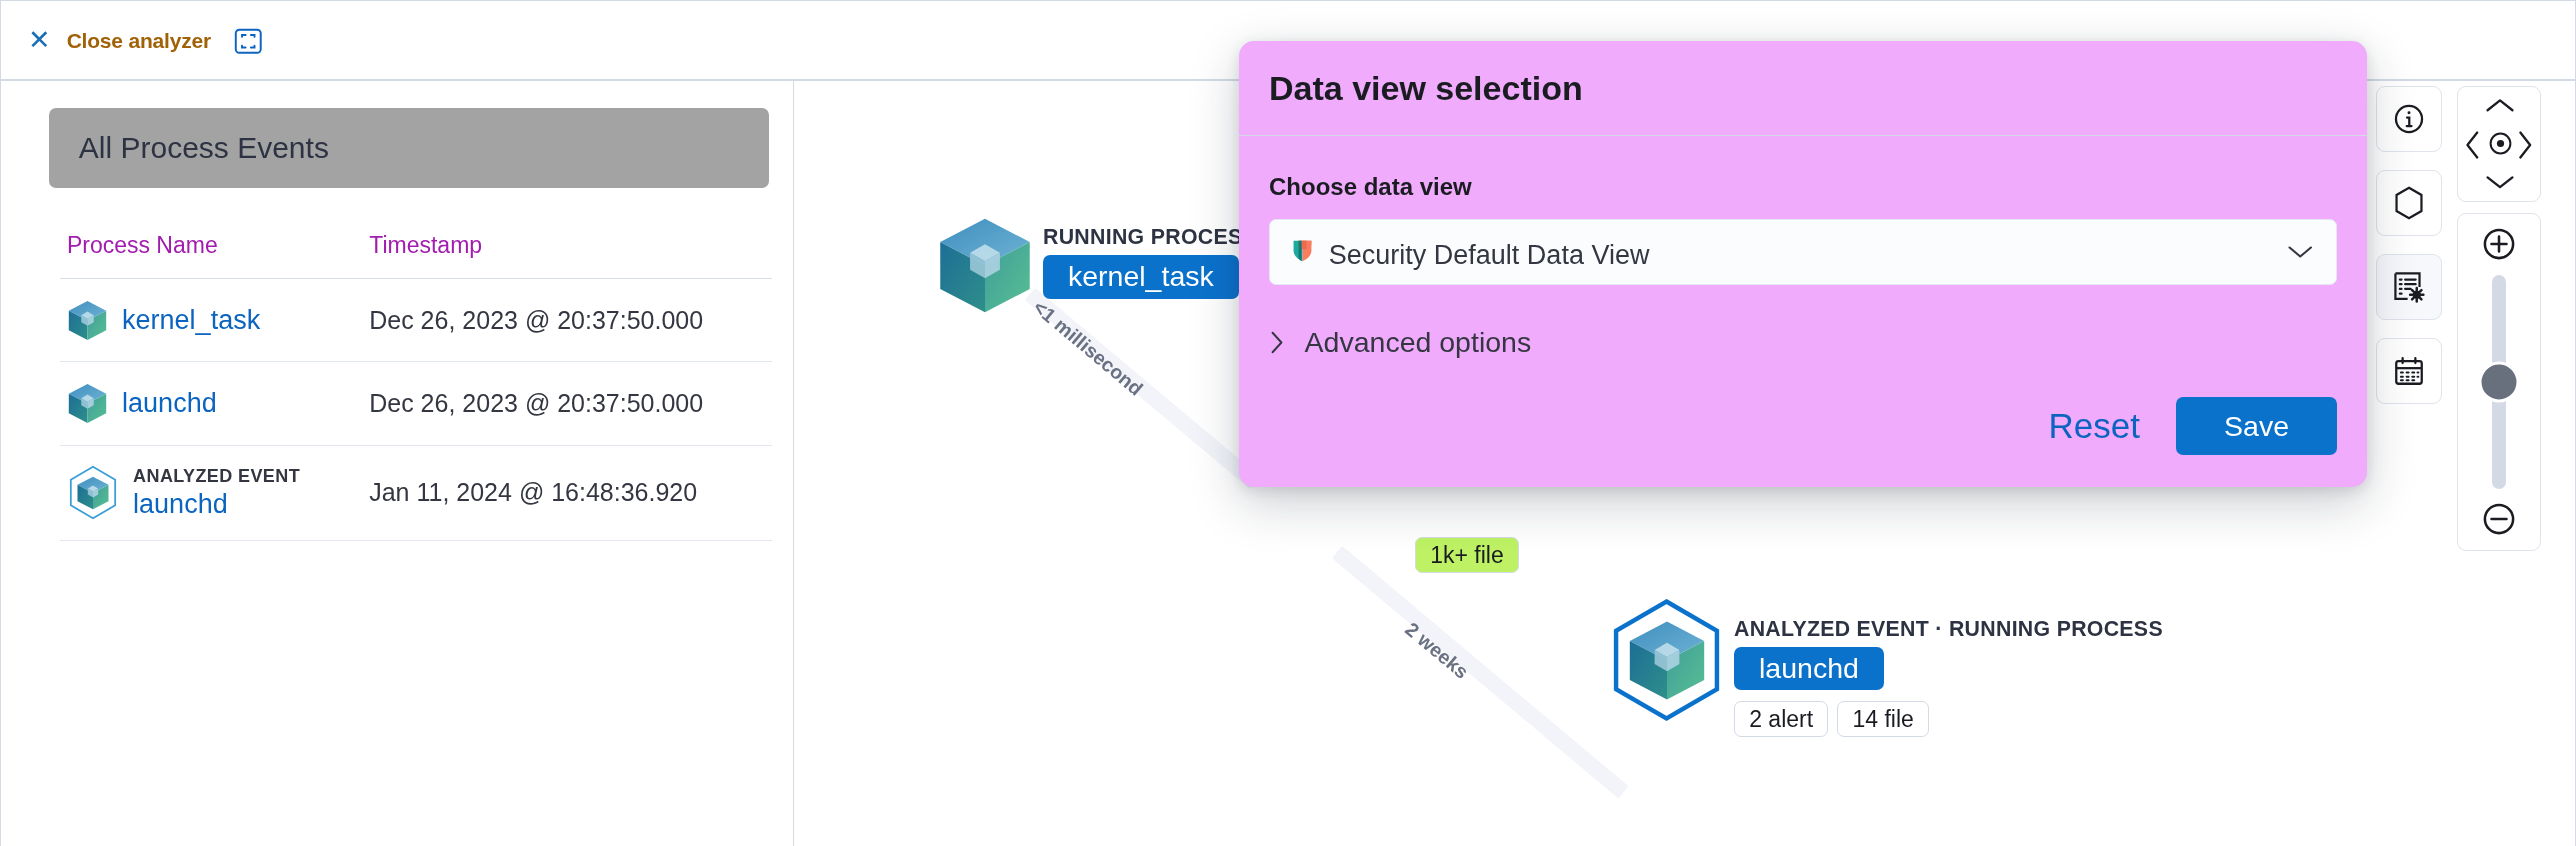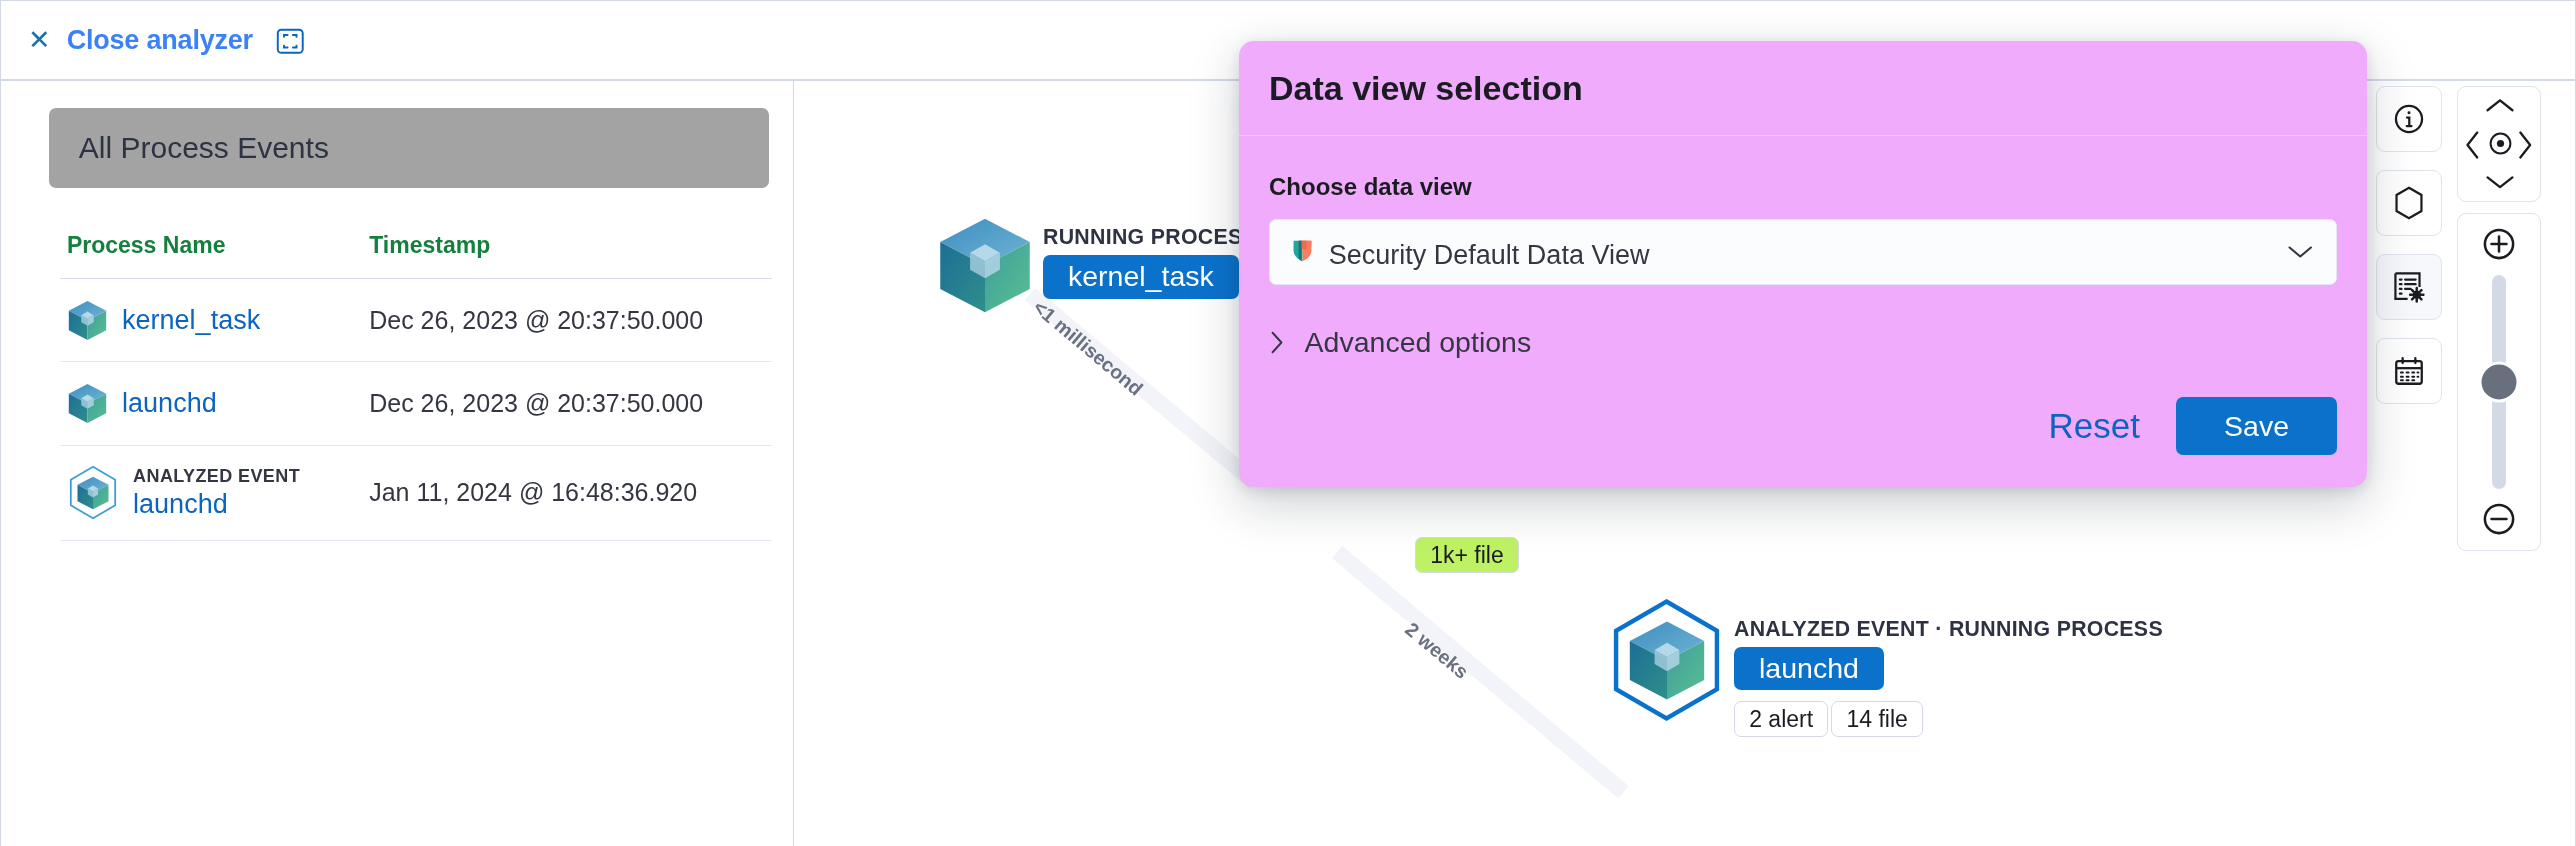--- a/index.html
+++ b/index.html
@@ -5,36 +5,36 @@
   *{box-sizing:border-box;margin:0;padding:0;}
   html,body{width:2576px;height:847px;background:#ffffff;
     font-family:"Liberation Sans",sans-serif;}
   .frame{position:relative;width:2576px;height:847px;background:#fff;
     border:1.8px solid #d3dae6;overflow:hidden;}
 
   
   .topbar{position:absolute;left:0;top:1.8px;width:2576px;height:76px;
     background:#fff;display:flex;align-items:center;padding-left:27px;gap:16px;}
   .close-x{font-size:27px;color:#1c6fb5;line-height:1;font-weight:400;}
-  .close-lbl{font-size:27px;color:#3b82f6;font-weight:700;letter-spacing:-0.2px;}
+  .close-lbl{font-size:21px;color:#a16207;font-weight:700;letter-spacing:-0.2px;}
   .fs-btn{width:28.5px;height:28.5px;position:relative;margin-left:7.1px;}
   .fs-btn svg{width:28.5px;height:28.5px;display:block;}
 
   .hr-top{position:absolute;left:0;top:78px;width:2576px;height:1.8px;background:#d3dae6;}
 
   
   .leftpanel{position:absolute;left:1.8px;top:80px;width:792px;height:765px;background:#fff;}
   .vdiv{position:absolute;left:792px;top:80px;width:1.8px;height:765px;background:#d3dae6;}
 
   .panel-head{position:absolute;left:46px;top:27px;width:720px;height:80px;
     background:#a3a3a3;border-radius:7.1px;display:flex;align-items:center;padding-left:30px;}
   .panel-head-t{font-size:30px;color:#2d3342;font-weight:400;}
 
   table.evt{position:absolute;left:57px;top:147px;width:712px;border-collapse:collapse;}
-  table.evt th{text-align:left;font-size:23px;color:#15803d;font-weight:700;
+  table.evt th{text-align:left;font-size:23px;color:#a21caf;font-weight:400;
     padding:3.6px 0 19.6px 7.1px;border-bottom:1.8px solid #d8dde7;}
   table.evt th.tcol{padding-left:23px;}
   table.evt td{padding:19.6px 0 19.6px 7.1px;border-bottom:1.8px solid #e3e7ef;vertical-align:middle;}
   table.evt td.tcol{padding-left:23px;font-size:25px;color:#343741;line-height:1.46;}
   .pname{display:flex;align-items:center;gap:14.2px;}
   .pname-txt{font-size:27px;color:#0b64c0;}
   .pname-col{display:flex;flex-direction:column;gap:1.8px;}
   .ae-tag{font-size:18px;font-weight:700;color:#343741;letter-spacing:0.4px;}
 
   
@@ -48,21 +48,21 @@
 
   .edge{position:absolute;background:#f2f4f9;height:16px;transform-origin:0 50%;border-radius:1.8px;}
   .edge-lbl{position:absolute;font-size:19.6px;font-weight:700;color:#6a7183;
     transform-origin:0 50%;white-space:nowrap;}
 
   .node{position:absolute;display:flex;align-items:flex-start;}
   .node-txt{display:flex;flex-direction:column;margin-left:9px;margin-top:10.7px;}
   .node-kind{font-size:21.3px;font-weight:700;color:#2d3342;letter-spacing:0.3px;white-space:nowrap;}
   .node-pill{margin-top:5.3px;background:#0b72cc;color:#fff;border-radius:7.1px;
     font-size:28.5px;padding:5.3px 25px;align-self:flex-start;}
-  .badges{display:flex;gap:3px;margin-top:10.7px;align-items:center;}
+  .badges{display:flex;gap:9px;margin-top:10.7px;align-items:center;}
   .badge{background:#fff;border:1.8px solid #d3dae6;border-radius:7.1px;
     font-size:23px;color:#1a1c21;padding:3.6px 14.2px;}
   .chip-file{position:absolute;background:#bef264;border:1.8px solid #d3dae6;border-radius:7.1px;
     font-size:23px;color:#1a1c21;padding:3.6px 14.2px;}
 
   
   .ctrl-col{position:absolute;right:133px;top:85px;display:flex;flex-direction:column;gap:18px;}
   .ctrl-btn{width:66px;height:66px;background:#fff;border:1.8px solid #dfe3ec;border-radius:9px;
     display:flex;align-items:center;justify-content:center;}
   .ctrl-btn.active{background:#f7f8fc;}

